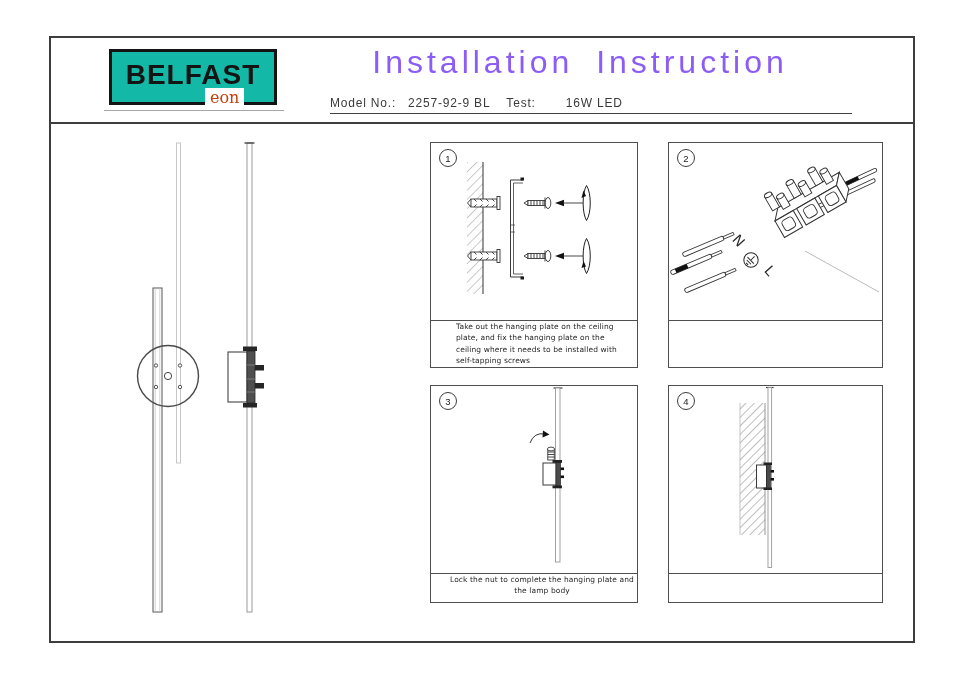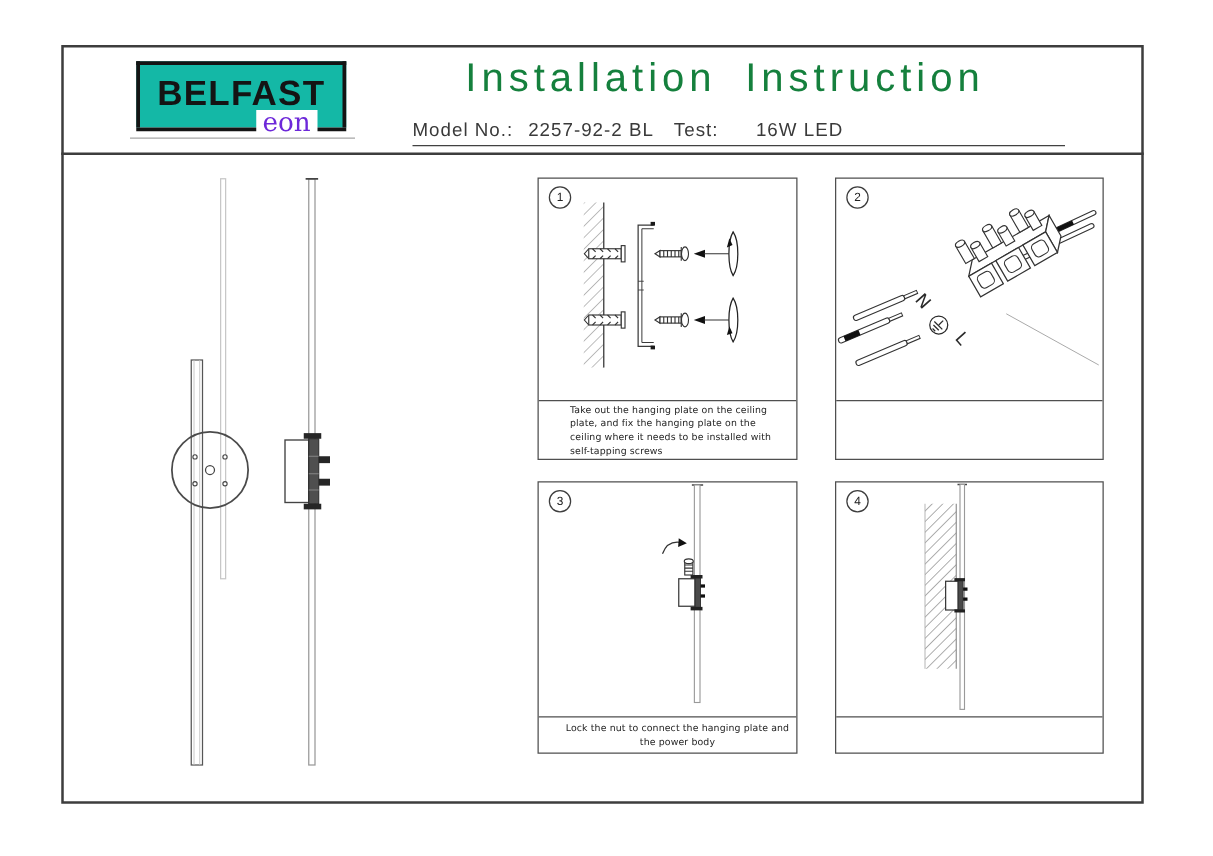--- a/index.html
+++ b/index.html
@@ -7,41 +7,41 @@
        font-family:"Liberation Sans",sans-serif;color:#2e2e2e;}
   .abs{position:absolute;}
   
   .sheet-border{left:49px;top:36px;width:862px;height:603px;border:2px solid #3d3d3d;}
   .header-divider{left:49px;top:122px;width:866px;height:2px;background:#3d3d3d;}
   
   .logo-box{left:109px;top:49px;width:162px;height:50px;border:3px solid #141414;border-bottom:none;background:#14b8a6;}
   .logo-brand{margin-top:7px;text-align:center;font-weight:bold;font-size:28px;letter-spacing:1px;color:#141414;}
   .logo-bottomline{left:109px;top:102px;width:168px;height:3px;background:#141414;}
   .logo-eon{left:205px;top:88px;background:#fff;padding:0 5px;font-family:"DejaVu Serif",serif;
-            font-size:21px;color:#6d28d9;line-height:20px;}
+            font-size:16px;color:#c2410c;line-height:20px;}
   .logo-underline{left:104px;top:110px;width:180px;height:1px;background:#a6a6a6;}
   
   .title{left:320px;top:44px;width:520px;text-align:center;font-size:32px;font-weight:normal;
-         color:#15803d;letter-spacing:4px;word-spacing:10px;}
+         color:#8b5cf6;letter-spacing:4px;word-spacing:10px;}
   .model-line{left:330px;top:96px;width:522px;display:flex;align-items:baseline;
-              border-bottom:1.5px solid #424242;padding-bottom:3px;font-size:15px;
+              border-bottom:1.5px solid #424242;padding-bottom:3px;font-size:12px;
               letter-spacing:0.8px;color:#3a3a3a;white-space:nowrap;}
   .model-line .gap-s{width:12px;} .model-line .gap-m{width:16px;} .model-line .gap-l{width:30px;}
   
   .panel{position:absolute;border:1.2px solid #4f4f4f;background:#fff;}
   #panel1{left:430px;top:142px;width:206px;height:224px;}
   #panel2{left:668px;top:142px;width:213px;height:224px;}
   #panel3{left:430px;top:385px;width:206px;height:216px;}
   #panel4{left:668px;top:385px;width:213px;height:216px;}
   .sep{position:absolute;left:0;right:0;height:1.2px;background:#4f4f4f;}
   .sep.r1{top:177px;} .sep.r2{top:187px;}
   .badge{position:absolute;left:8px;top:6px;width:16px;height:16px;border:1px solid #3d3d3d;
          border-radius:50%;display:flex;align-items:center;justify-content:center;
          font-size:9.5px;color:#222;background:#fff;}
-  .caption{position:absolute;left:16px;right:0;bottom:0;display:flex;align-items:center;
+  .caption{position:absolute;left:16px;right:0;bottom:0;display:flex;align-items:flex-start;
            justify-content:center;font-family:"DejaVu Sans",sans-serif;font-size:7.5px;
            color:#1f1f1f;letter-spacing:0.1px;text-align:center;line-height:1.5;}
   .caption.r1{top:178px;} .caption.r2{top:188px;}
   #panel1 .caption{text-align:left;} #panel1 .caption span{max-width:172px;}
   svg{display:block;}
   svg text{font-family:"DejaVu Sans",sans-serif;}
 </style>
 </head>
 <body>
 
@@ -52,21 +52,21 @@
   <div class="logo-brand">BELFAST</div>
 </div>
 <div class="abs logo-bottomline"></div>
 <div class="abs logo-eon">eon</div>
 <div class="abs logo-underline"></div>
 
 <div class="abs title">Installation Instruction</div>
 <div class="abs model-line">
   <span>Model No.:</span>
   <span class="gap-s"></span>
-  <span>2257-92-2 BL</span>
+  <span>2257-92-9 BL</span>
   <span class="gap-m"></span>
   <span>Test:</span>
   <span class="gap-l"></span>
   <span>16W LED</span>
 </div>
 
 <svg class="abs" style="left:120px;top:140px;" width="180" height="475" viewBox="0 0 180 475">
   <g>
     <rect x="56.5" y="3" width="4" height="320" fill="#fff" stroke="#c7c7c7" stroke-width="1"></rect>
     <g>
@@ -284,21 +284,21 @@
     <g>
       <path d="M 99 57 Q 103 46 114 48" fill="none" stroke="#333" stroke-width="1"></path>
       <polygon points="112,44.5 118.5,48.5 111.5,51.5" fill="#111"></polygon>
     </g>
   </svg>
   <div class="badge">
       <span>3</span>
     </div>
   <div class="sep r2"></div>
   <div class="caption r2">
-      <span>Lock the nut to connect the hanging plate and the power body</span>
+      <span>Lock the nut to complete the hanging plate and the lamp body</span>
     </div>
 </div>
 
 <div class="panel" id="panel4">
   <svg width="212" height="187" viewBox="0 0 212 187">
     <defs>
       <pattern id="h4" patternUnits="userSpaceOnUse" width="6" height="6" patternTransform="rotate(45)">
         <line x1="0" y1="0" x2="0" y2="6" stroke="#6f6f6f" stroke-width="0.9"></line>
       </pattern>
     </defs>

